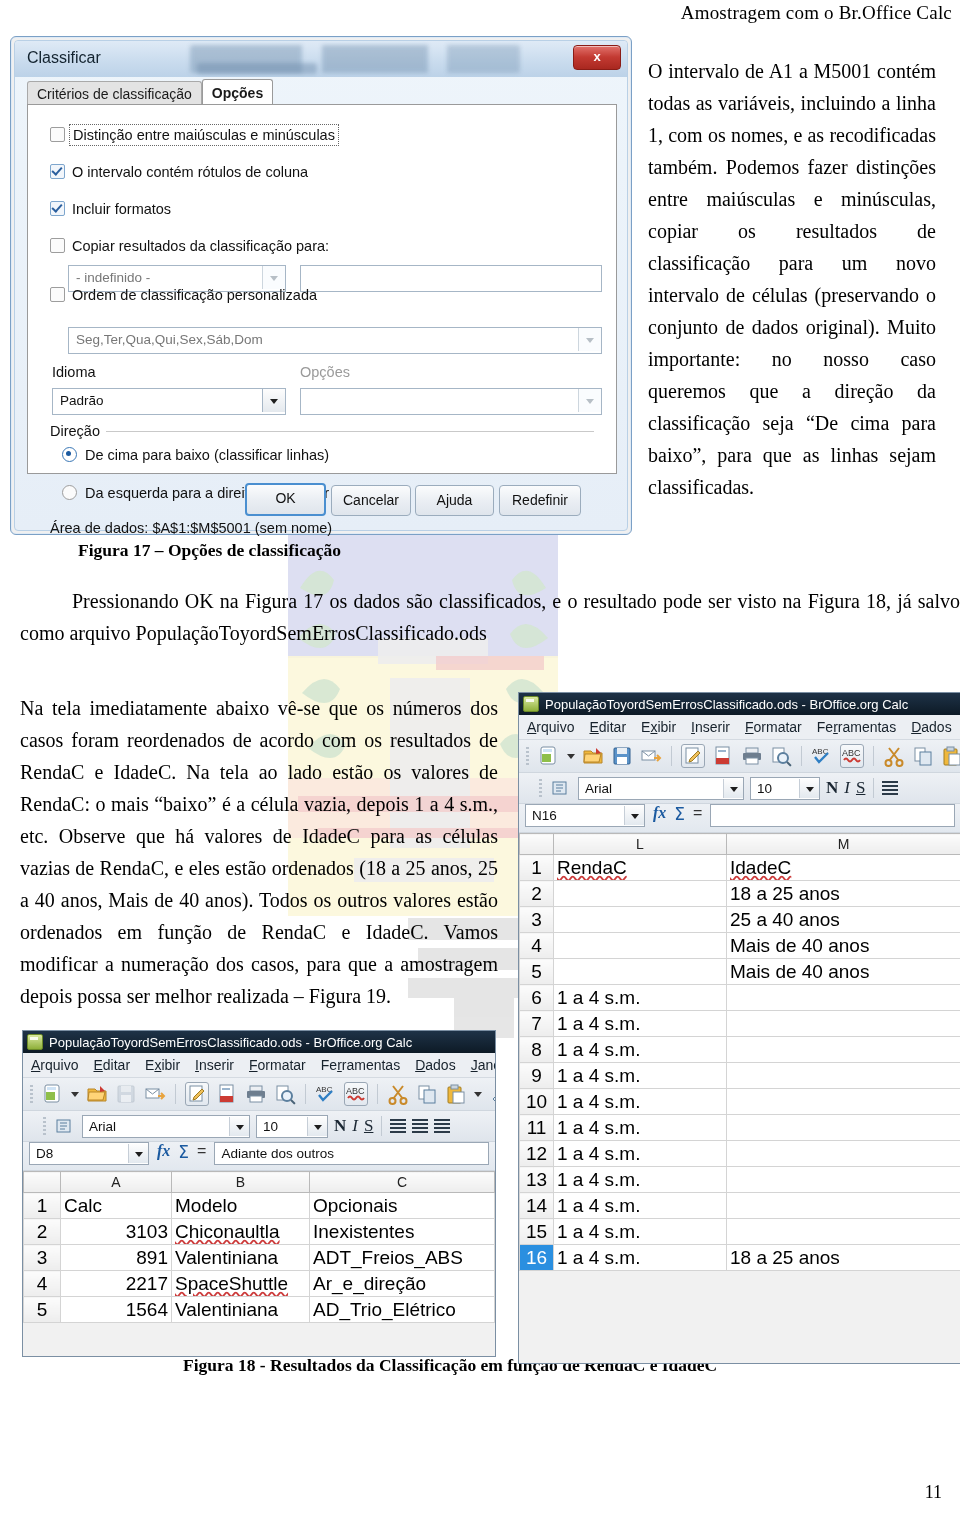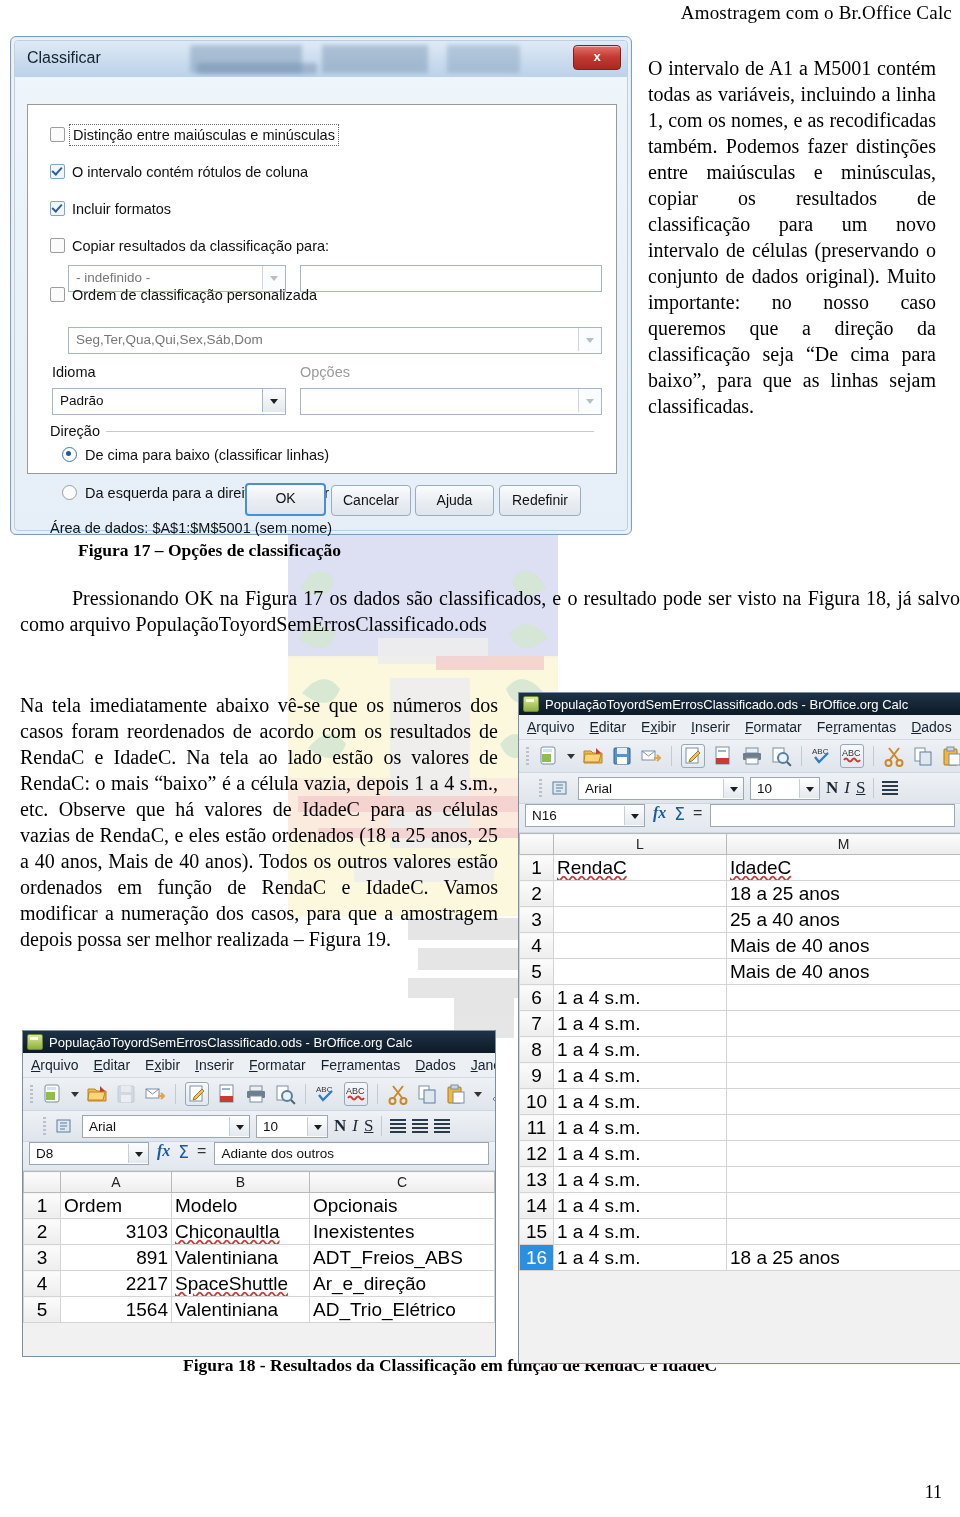--- a/index.html
+++ b/index.html
@@ -106,21 +106,21 @@
   }
   .dlgbtn.default{border:2px solid #4a8fd0;line-height:26px;}
 
   
   .cap{
     position:absolute;font-family:"Liberation Serif",serif;
     font-weight:bold;font-size:17.5px;z-index:3;
   }
   .para{
     position:absolute;font-family:"Liberation Serif",serif;
-    font-size:20px;line-height:26px;text-align:justify;
+    font-size:20px;line-height:32px;text-align:justify;
     z-index:3;
   }
   .pageno{position:absolute;right:18px;bottom:14px;font-family:"Liberation Serif",serif;font-size:18px;}
 
   
   .calc{position:absolute;background:#f1f1f1;border:1px solid #7b8fa3;z-index:4;overflow:hidden;}
   .calc-title{height:22px;background:linear-gradient(#1e3247,#0d1a26);color:#fff;
               font-family:"Liberation Sans",sans-serif;font-size:13px;display:flex;align-items:center;gap:6px;padding:0 4px;white-space:nowrap;}
   .calc-icon{width:14px;height:14px;background:linear-gradient(#d9e8a0,#8fb03a);border:1px solid #6b8a28;border-radius:2px;position:relative;flex:none;}
   .calc-icon:after{content:"";position:absolute;left:2px;top:2px;width:8px;height:3px;background:#fff;opacity:.85;}
@@ -210,20 +210,23 @@
   <div class="dlg">
     <div class="dlg-inner">
 
       <div class="dlg-title-bar">
         <div class="blurtext"></div>
         <div class="blurtext2"></div>
         <div class="dlg-title">Classificar</div>
         <div class="btn-close">x</div>
       </div>
 
+      <div class="tabstrip">
+        <span class="tab">Critérios de classificação</span><span class="tab active">Opções</span>
+      </div>
 
       <div class="panel">
 
         <div class="chk-row" style="top:22px">
           <span class="cbox"></span><span class="dotted">Distinção entre maiúsculas e minúsculas</span>
         </div>
 
         <div class="chk-row" style="top:59px">
           <span class="cbox on"></span><span>O intervalo contém rótulos de coluna</span>
         </div>
@@ -644,21 +647,21 @@
         </colgroup>
       <tbody>
           <tr>
         <th class="corner"></th>
         <th>A</th>
         <th>B</th>
         <th>C</th>
       </tr>
       <tr>
             <td class="rowhdr">1</td>
-            <td>Ordem</td>
+            <td>Calc</td>
             <td>Modelo</td>
             <td>Opcionais</td>
           </tr>
       <tr>
             <td class="rowhdr">2</td>
             <td class="num">3103</td>
             <td><span class="sq">Chiconaultla</span></td>
             <td>Inexistentes</td>
           </tr>
       <tr>

